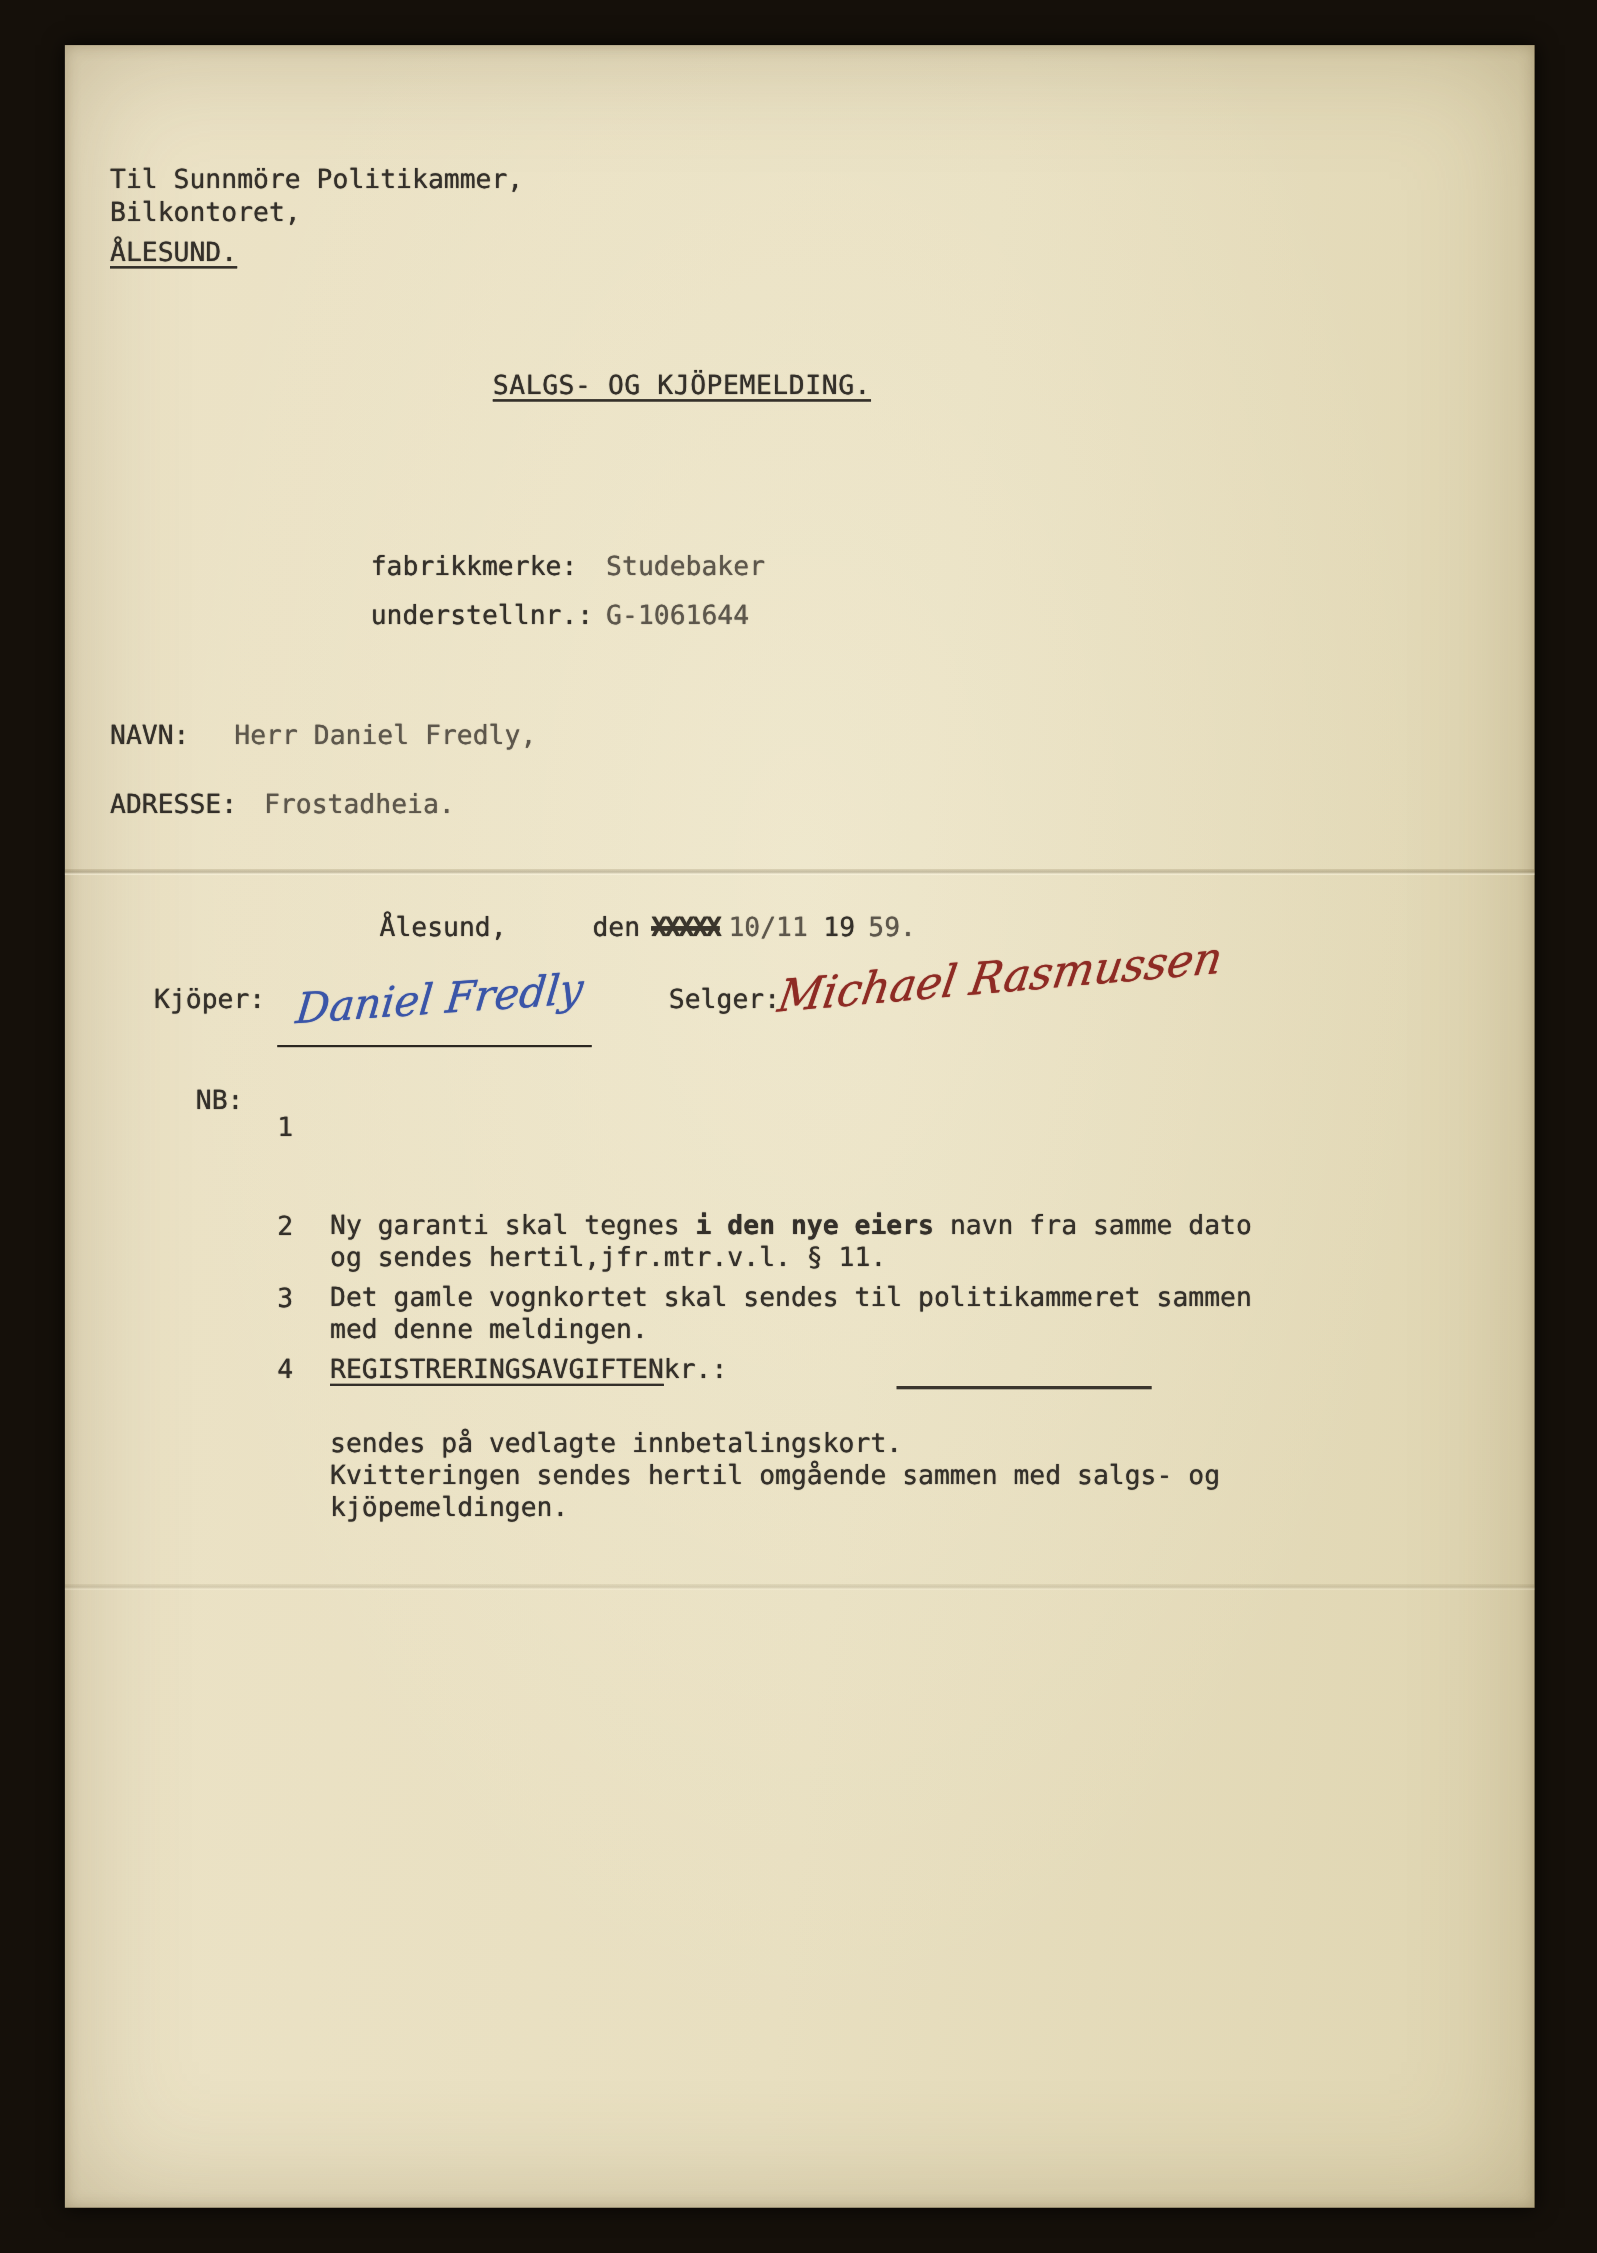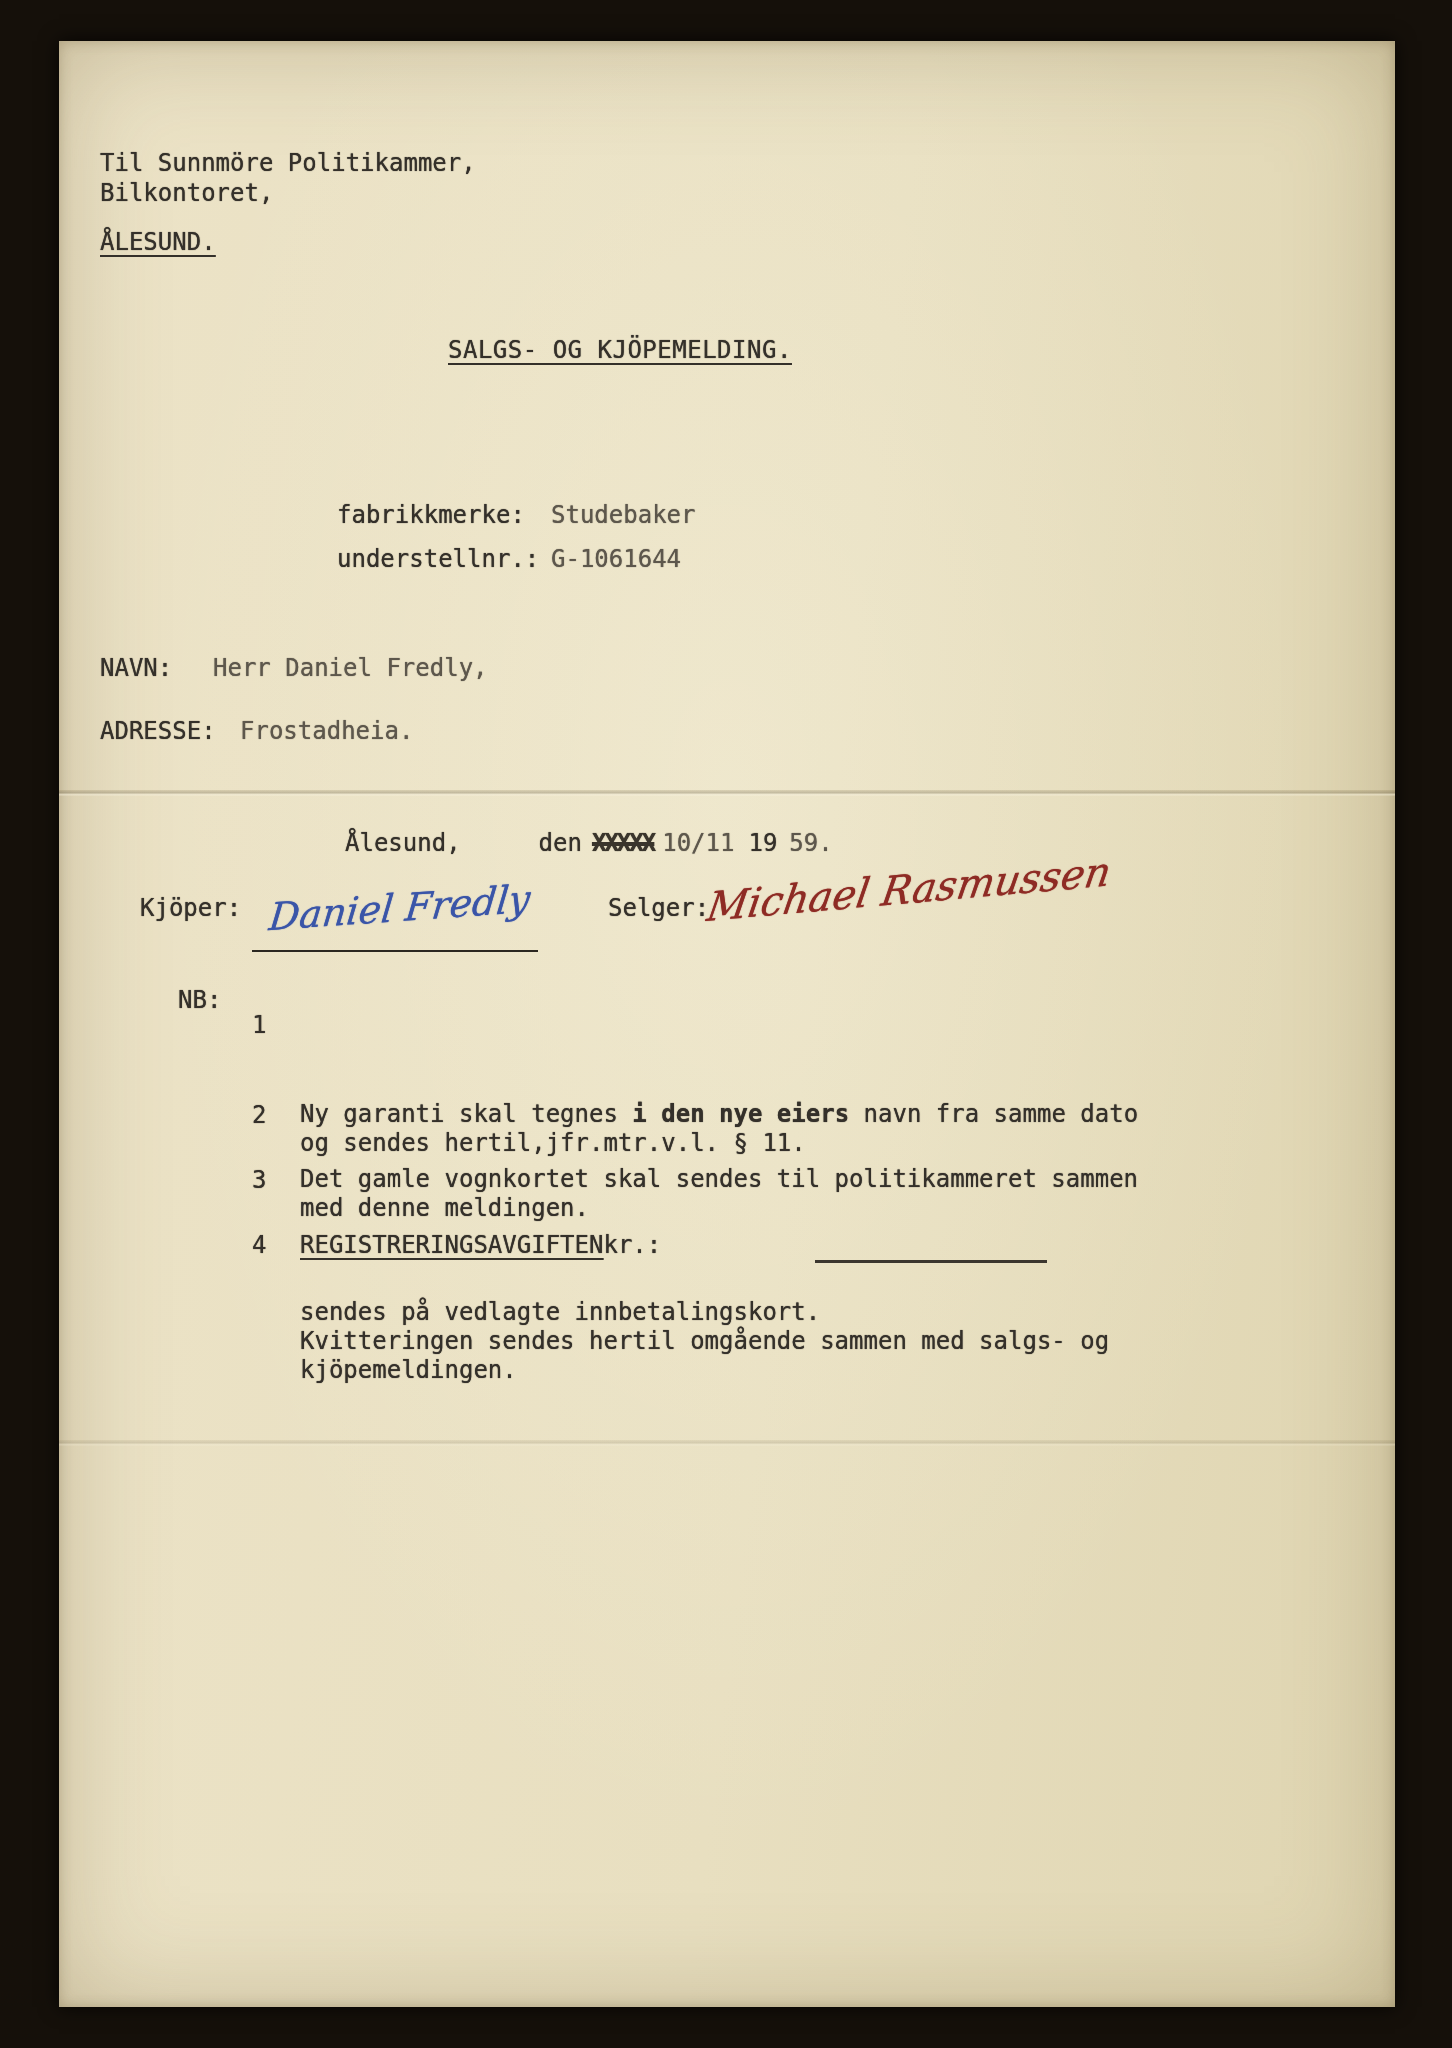--- a/index.html
+++ b/index.html
@@ -47,21 +47,21 @@
     white-space:nowrap; text-shadow: 0 0 1px;
   }
   .sig-blue {
     color: var(--blue_ink, #3a55a8);
     font-size:38px; transform: rotate(-4deg) skewX(-10deg);
   }
   .sig-red {
     color: var(--red_ink, #8e2b24);
     font-size:40px; transform: rotate(-5deg) skewX(-14deg);
   }
-  .city { margin-top:19px; display:inline-block; }
+  .city { margin-top:6px; display:inline-block; }
   .title { letter-spacing:0.5px;margin-left:40px; }
 </style>
 </head>
 <body>
 
 <div class="paper">
 
   <div class="crease" style="top:749px"></div>
   <div class="crease faint" style="top:1399px"></div>
 

